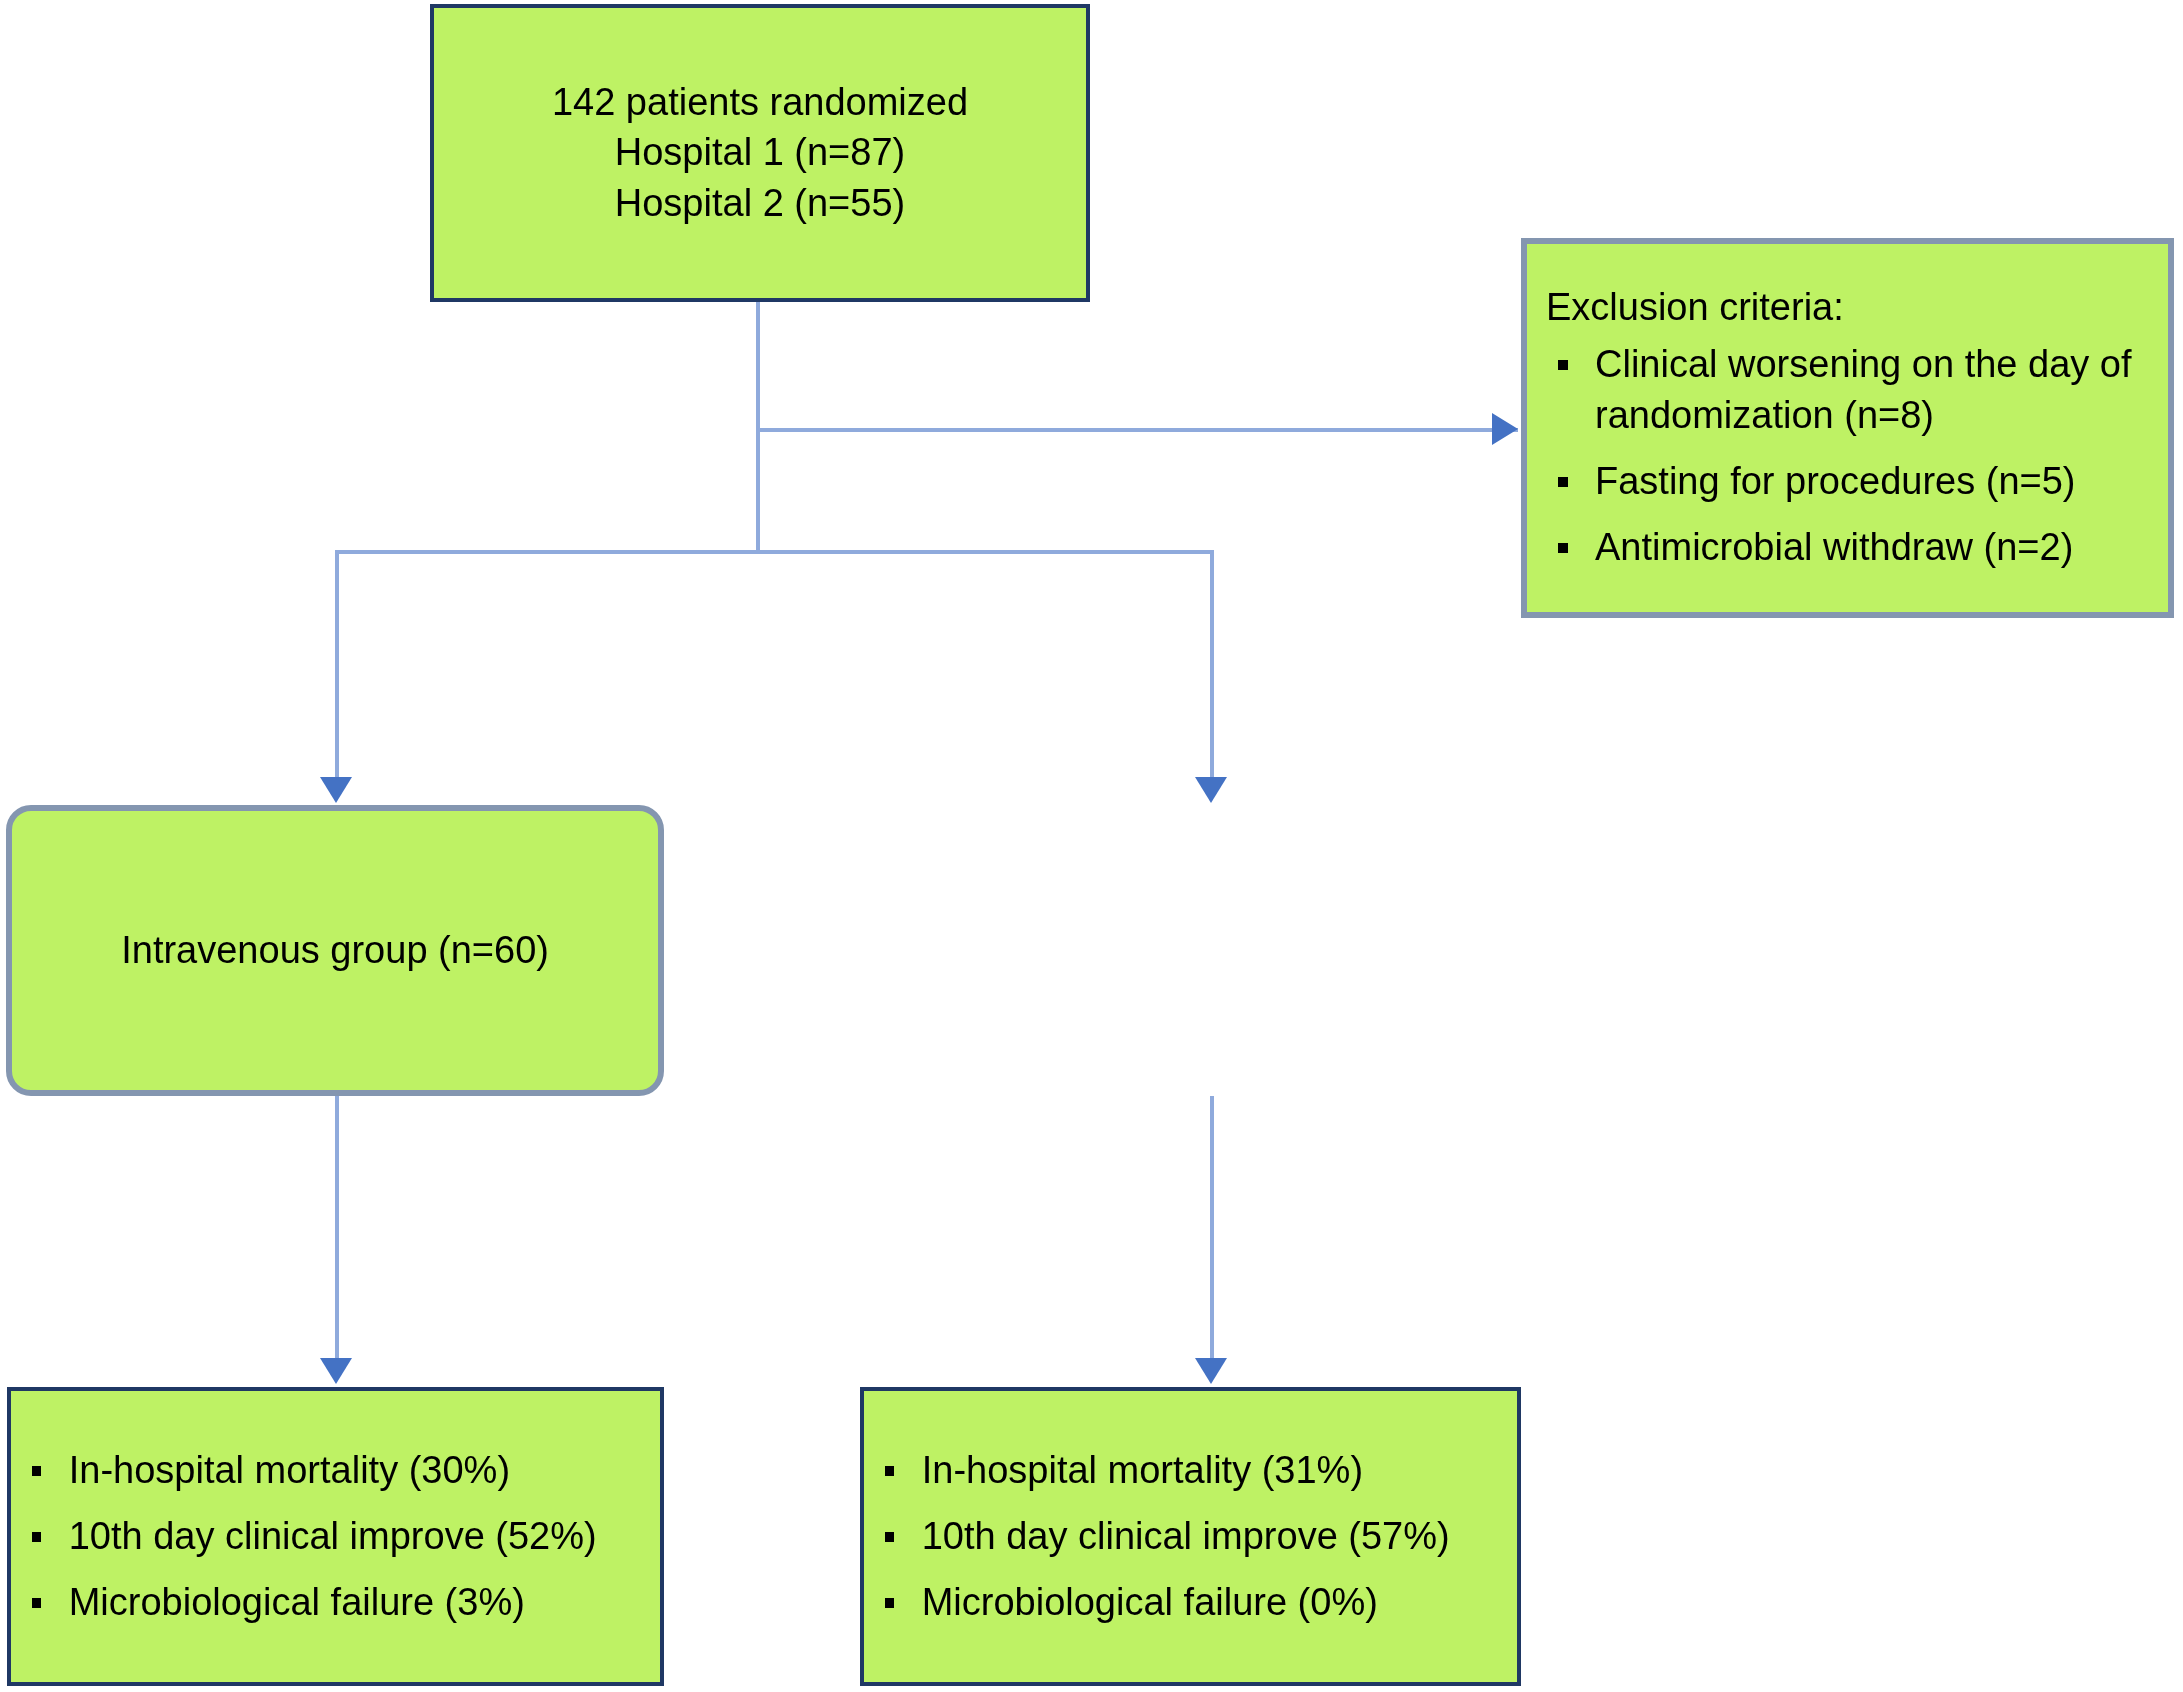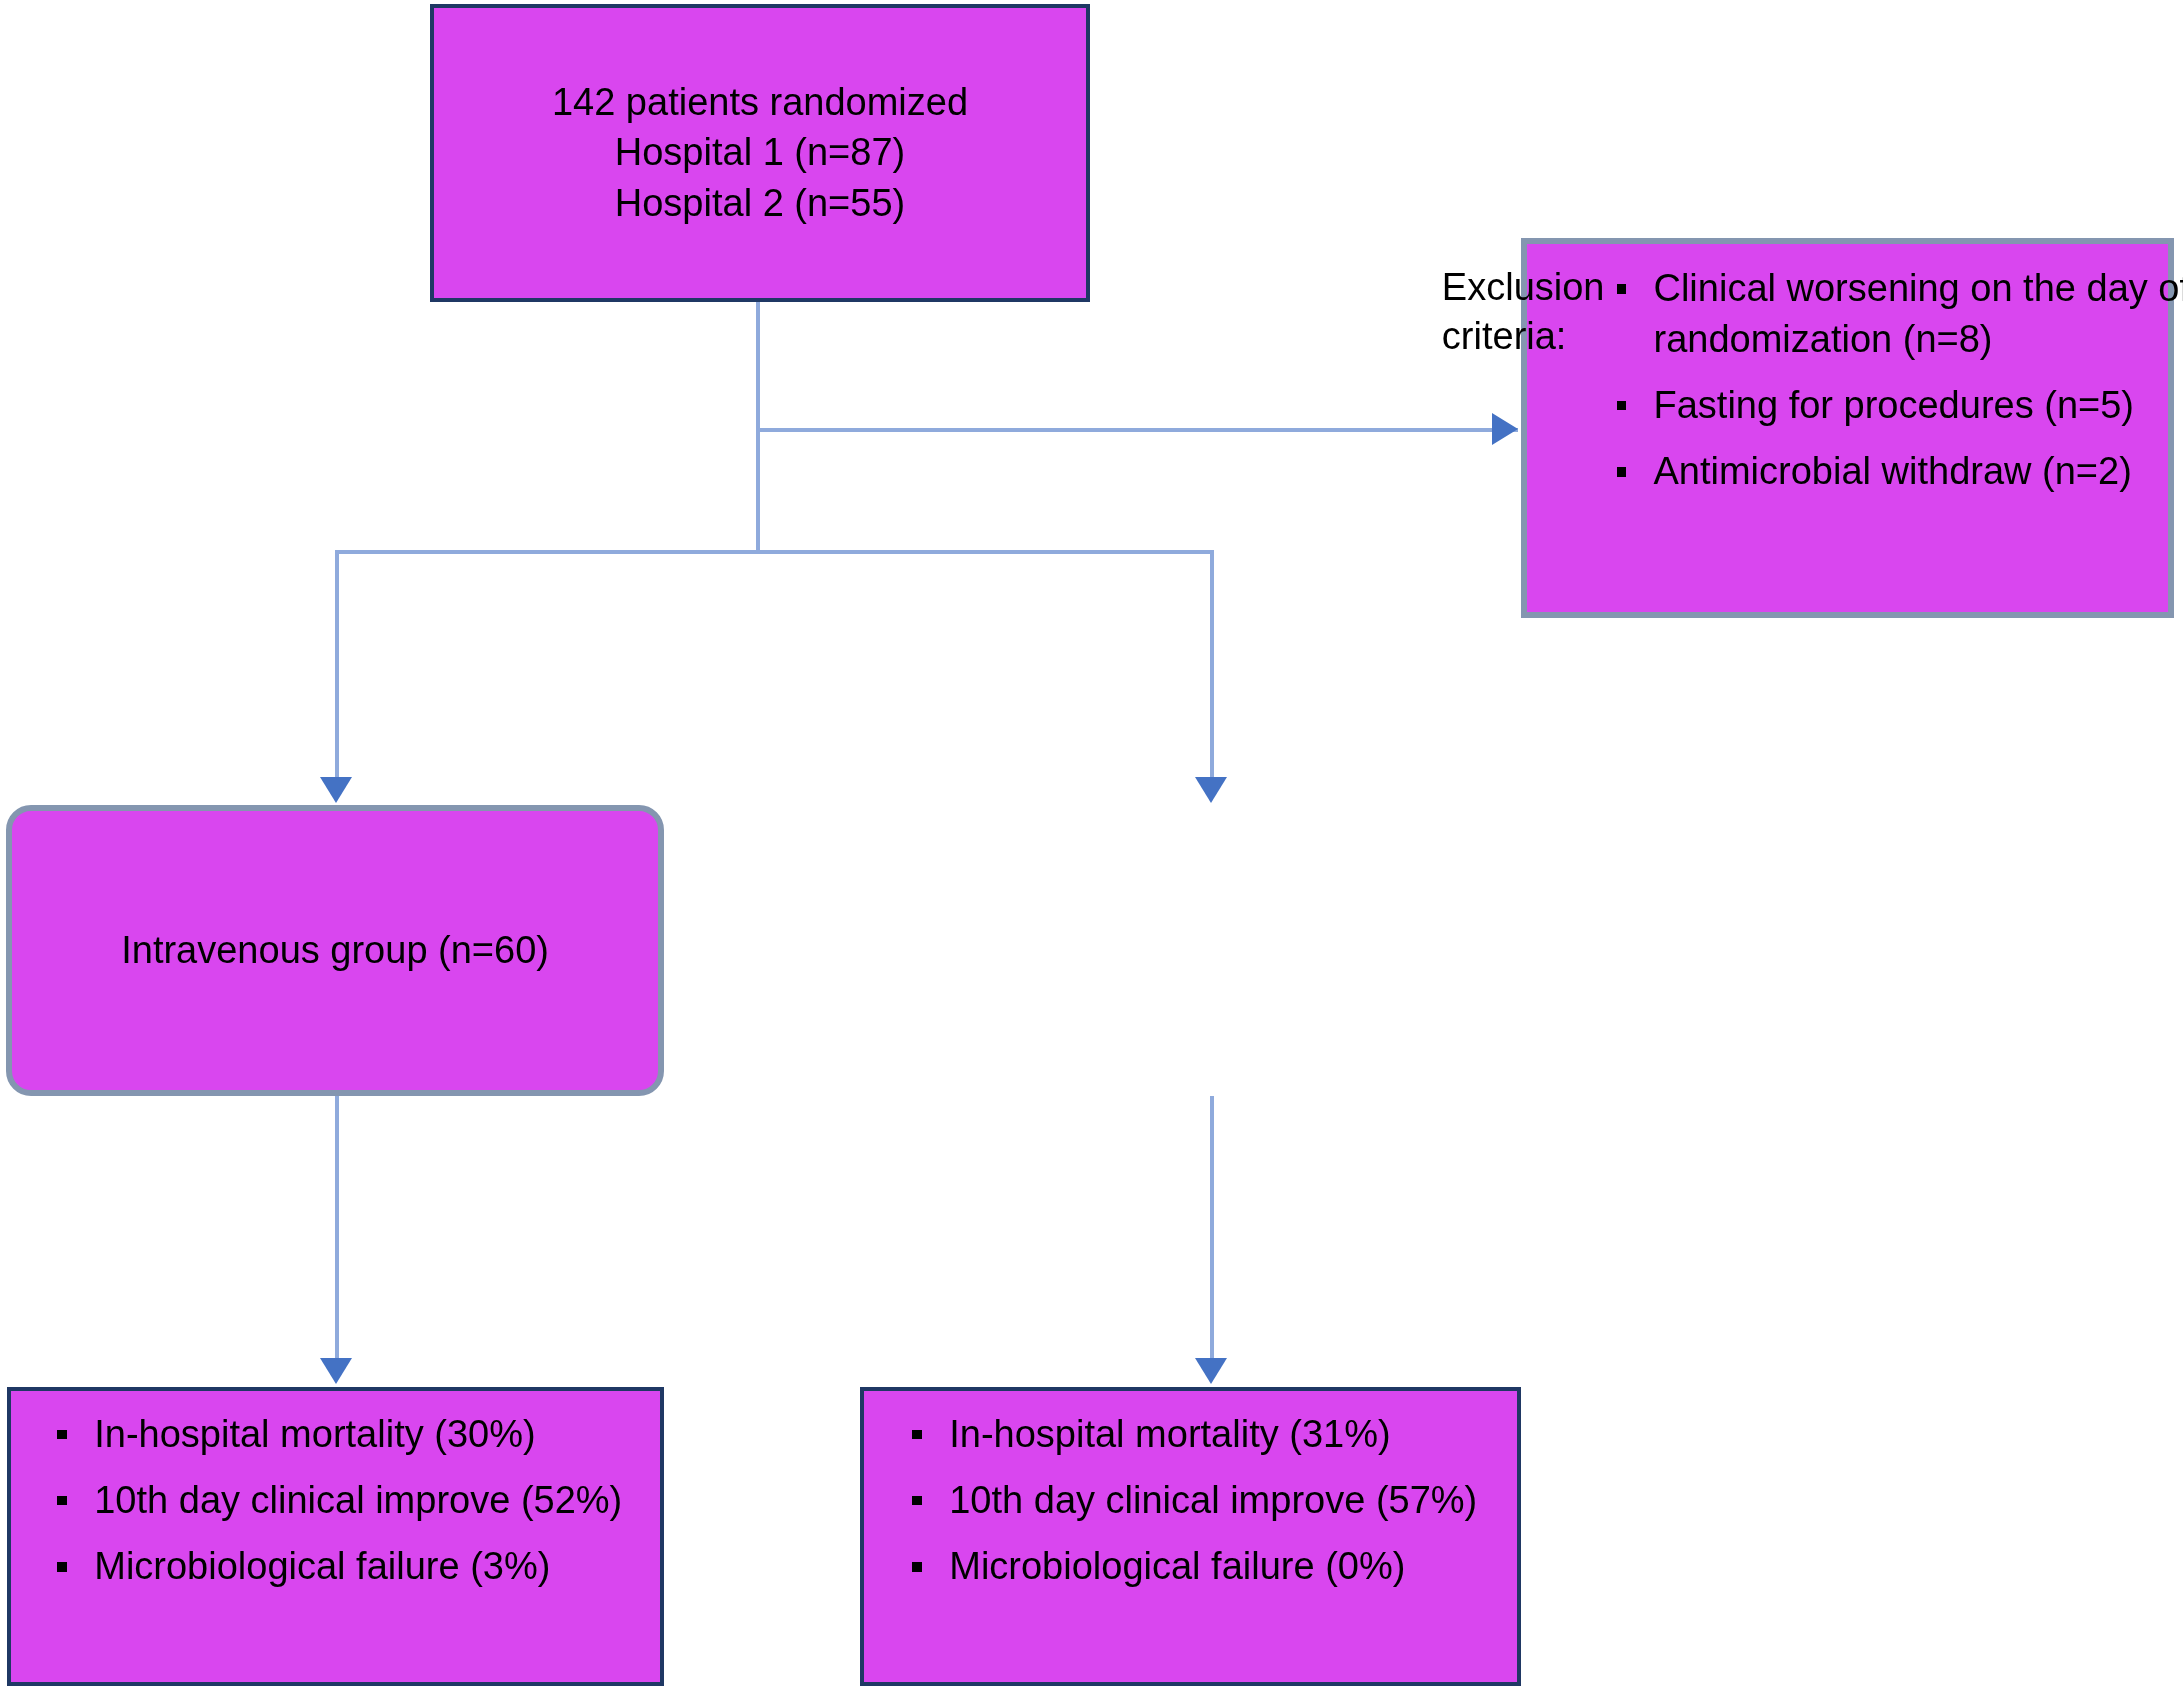--- a/index.html
+++ b/index.html
@@ -15,21 +15,21 @@
     position: relative;
     width: 2184px;
     height: 1693px;
     background: #ffffff;
     overflow: hidden;
   }
 
   
   .box {
     position: absolute;
-    background: #d946ef;
+    background: #bef264;
     box-sizing: border-box;
   }
   .box.navy {
     border: 4.4px solid #1F3864;
   }
   .box.slate {
     border: 6.1px solid #8496B0;
   }
 
   
@@ -45,21 +45,21 @@
     color: #000000;
     font-size: 38px;
     line-height: 1.32;
     white-space: nowrap;
   }
   .pad {
     box-sizing: border-box;
     width: 100%;
     height: 100%;
     display: flex;
-    flex-direction: row;
+    flex-direction: column;
     justify-content: center;
   }
 
   
   .heading {
     color: #000000;
     font-size: 38px;
     line-height: 1.3;
     margin-bottom: 7px;
   }

